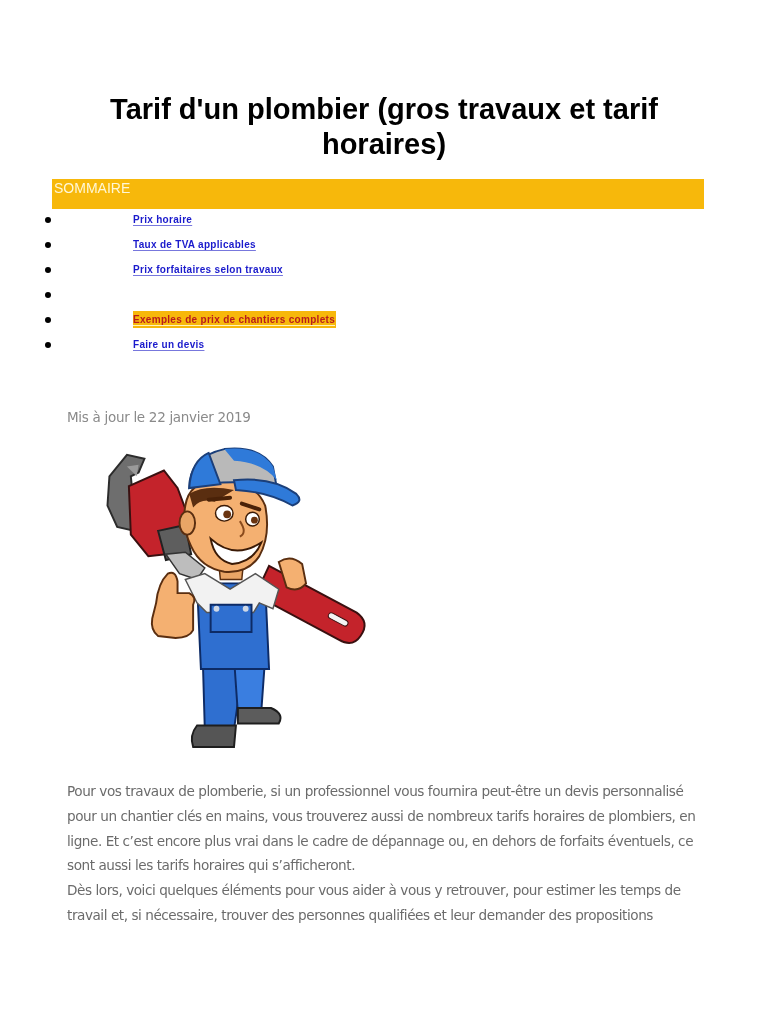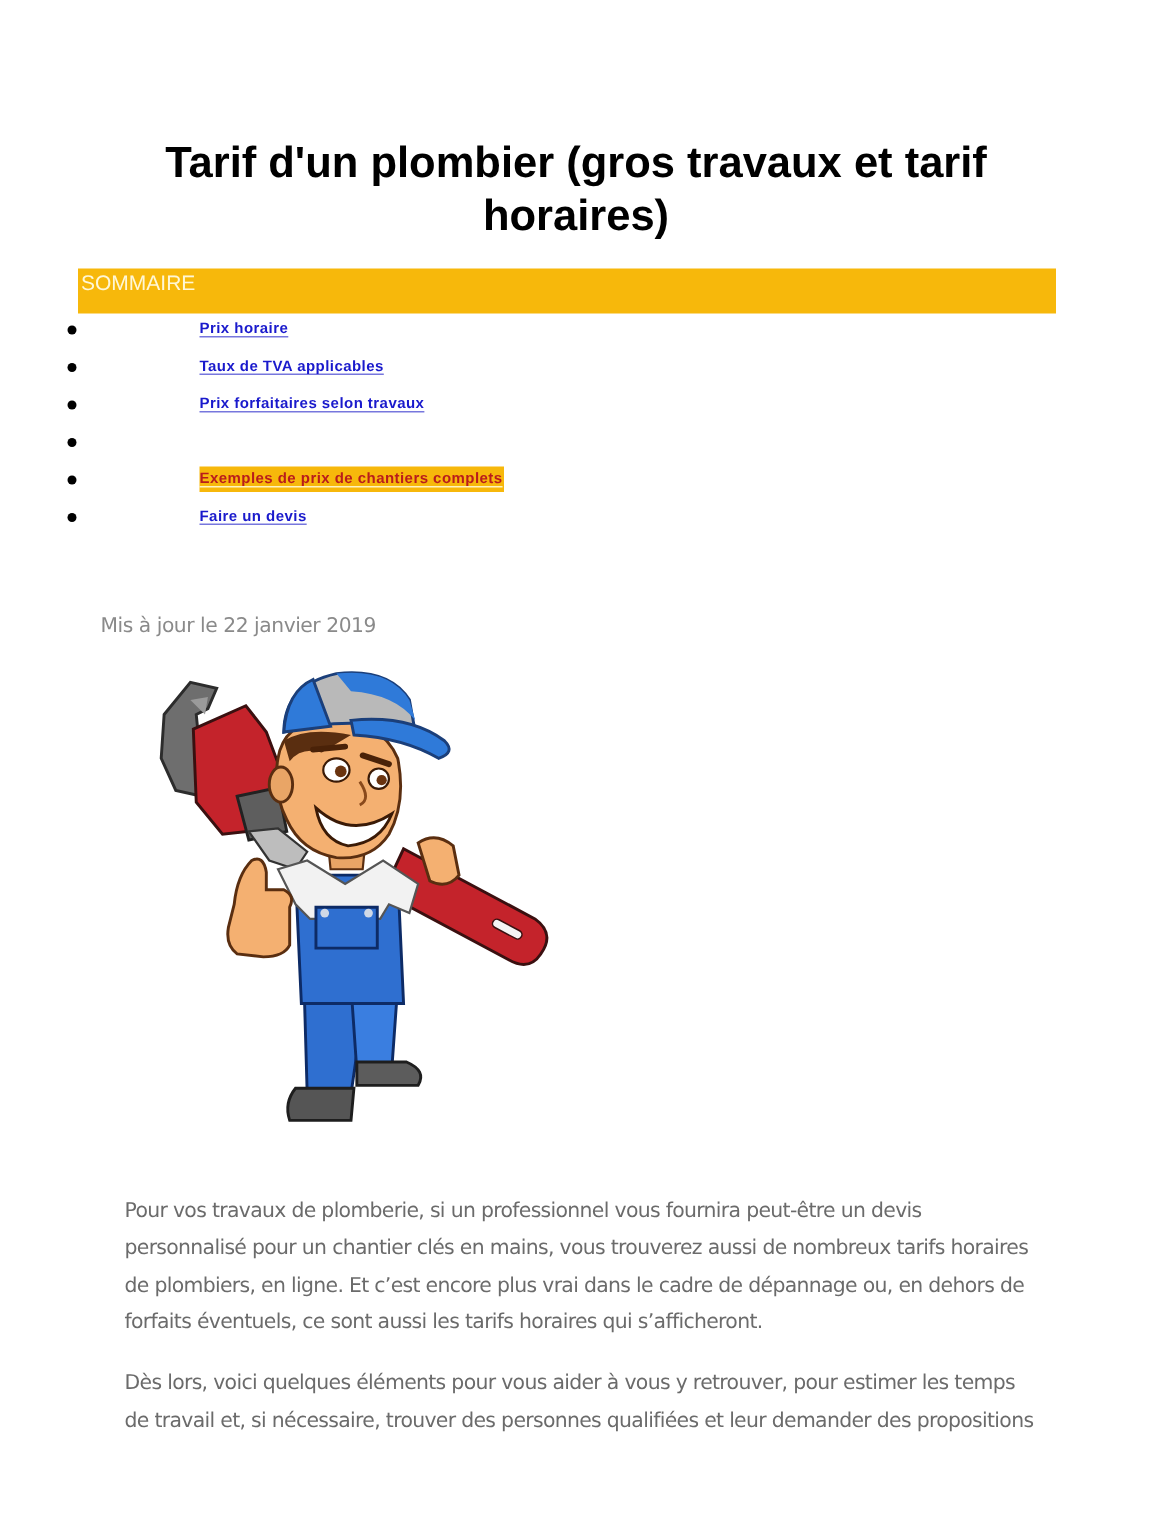--- a/index.html
+++ b/index.html
@@ -107,21 +107,21 @@
       position: absolute;
       left: 67px;
       top: 779px;
       width: 640px;
       font-family: "DejaVu Sans", sans-serif;
       font-size: 13.6px;
       line-height: 24.8px;
       color: #6b6b6b;
       letter-spacing: -0.45px;
     }
-    .body-text p { margin: 16px; }
+    .body-text p { margin: 0; }
   </style>
 </head>
 <body>
 
 <h1 class="page-title">Tarif d'un plombier (gros travaux et tarif horaires)</h1>
 
 <div class="summary-bar">
   <span class="summary-label">SOMMAIRE</span>
 </div>
 

